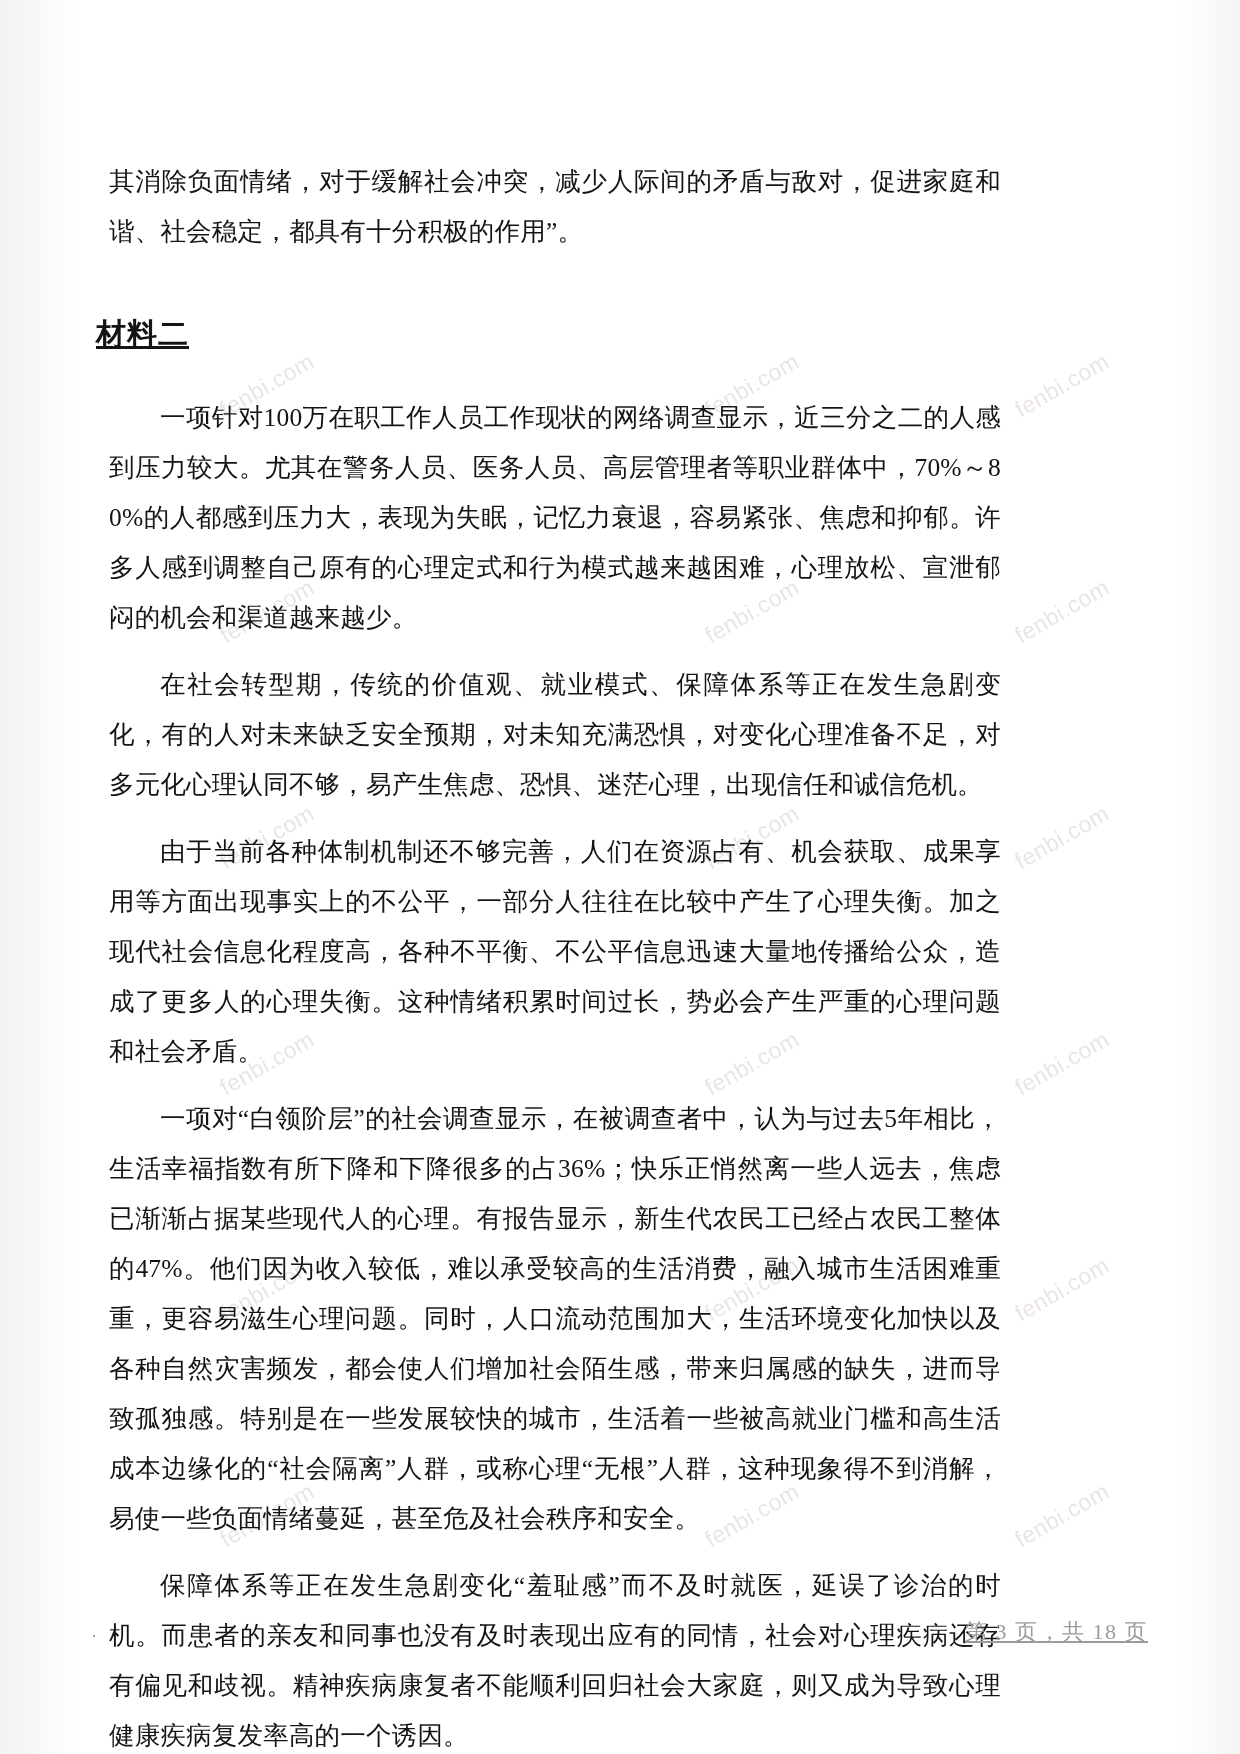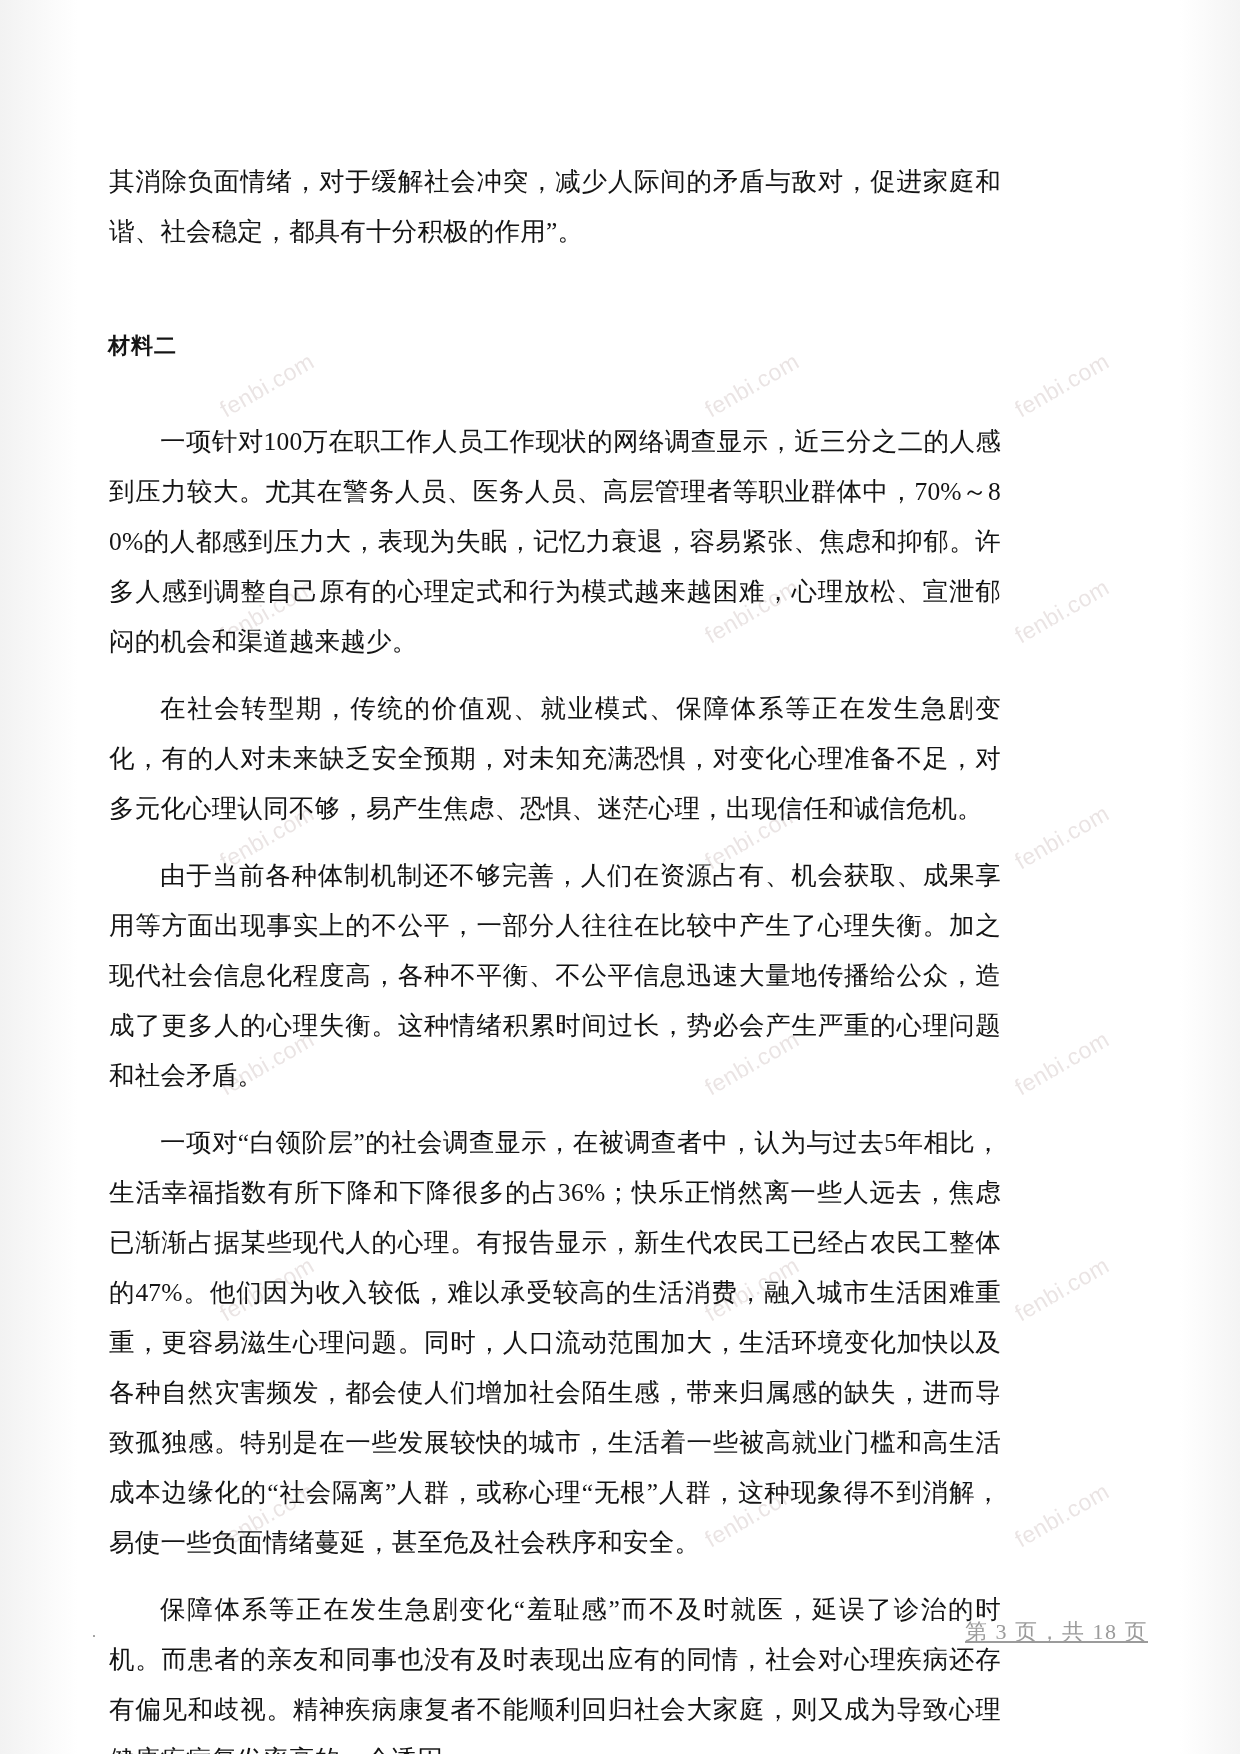--- a/index.html
+++ b/index.html
@@ -76,25 +76,26 @@
     text-align: justify;
     text-justify: inter-character;
     margin: 17px;
     word-break: break-all;
   }
   .para.indent {
     text-indent: 2em;
   }
 
   .section-title {
-    font-size: 22px;
+    font-size: 30px;
     font-weight: bold;
     line-height: 44px;
-    margin: 16px;
+    margin: 4px;
     letter-spacing: 1px;
+    text-decoration: underline;
   }
 
   .gap-before-title { height: 34px; }
   .gap-after-title  { height: 16px; }
   .gap-big          { height: 52px; }
 
   
   #footer {
     position: absolute;
     left: 92px;

